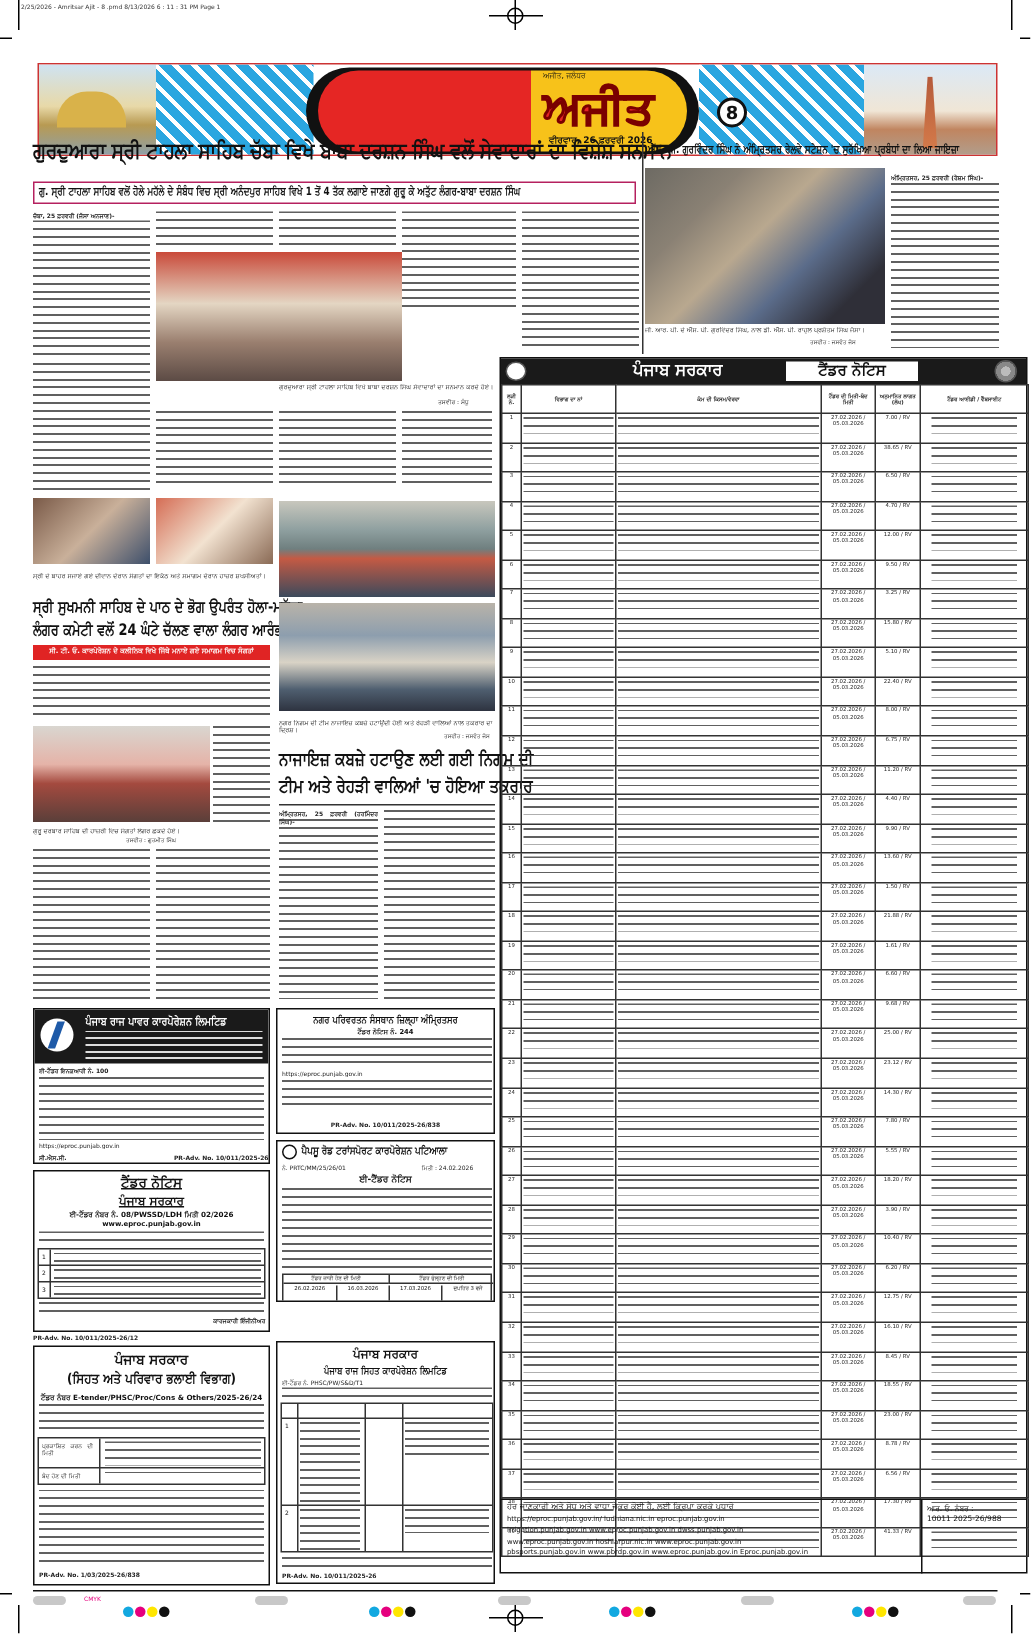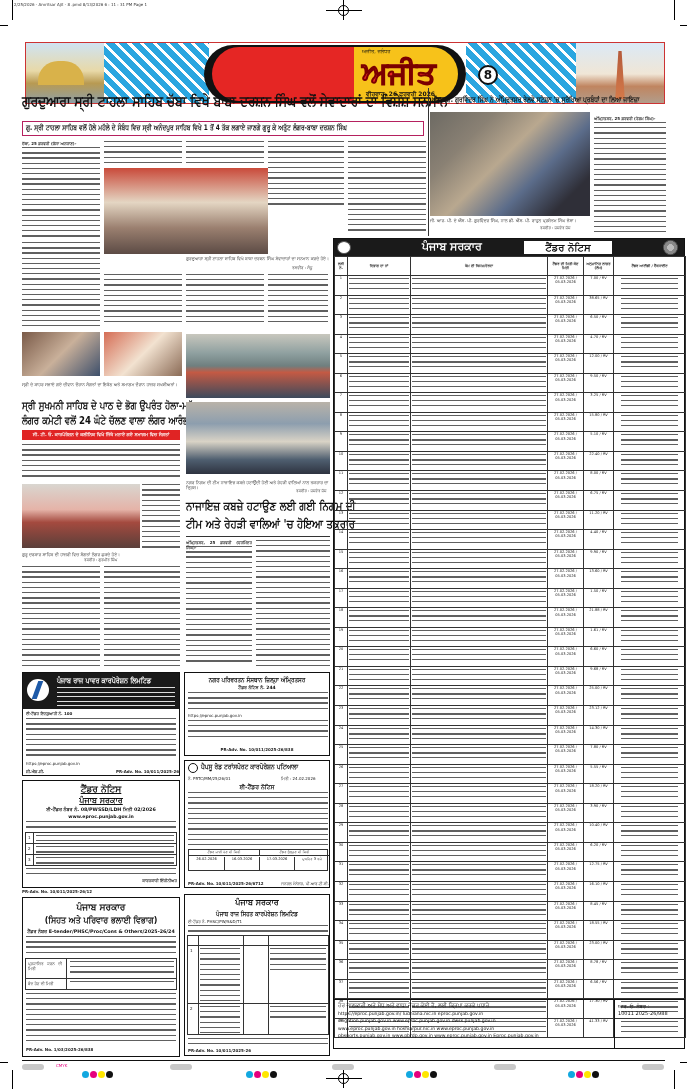--- a/index.html
+++ b/index.html
@@ -221,21 +221,21 @@
 
 <div class="abs ad" style="left:184px;top:672px;width:146px;height:84px">
   <div class="abs t" style="left:0;top:3px;width:144px;font-size:6.5px;transform:scaleX(0.86)">ਨਗਰ ਪਰਿਵਰਤਨ ਸੰਸਥਾਨ ਜ਼ਿਲ੍ਹਾ ਅੰਮ੍ਰਿਤਸਰ</div>
   <div class="abs t" style="left:0;top:12px;width:144px;font-size:4.5px">ਟੈਂਡਰ ਨੋਟਿਸ ਨੰ. 244</div>
   <div class="abs lines" style="left:3px;top:19px;width:140px;height:20px"></div>
   <div class="abs txt" style="left:3px;top:40px;width:140px;text-decoration:underline">https://eproc.punjab.gov.in</div>
   <div class="abs lines" style="left:3px;top:47px;width:140px;height:20px"></div>
   <div class="abs txt" style="left:0;top:74px;width:144px;text-align:center;font-weight:bold">PR-Adv. No. 10/011/2025-26/838</div>
 </div>
 
-<div class="abs ad" style="left:184px;top:760px;width:146px;height:128px">
+<div class="abs ad" style="left:184px;top:760px;width:146px;height:108px">
   <div class="abs" style="left:3px;top:2px;width:10px;height:10px;border:1.5px solid #111;border-radius:50%"></div>
   <div class="abs t" style="left:16px;top:2px;font-size:7px;transform:scaleX(0.84);transform-origin:left">ਪੈਪਸੂ ਰੋਡ ਟਰਾਂਸਪੋਰਟ ਕਾਰਪੋਰੇਸ਼ਨ ਪਟਿਆਲਾ</div>
   <div class="abs txt" style="left:3px;top:15px;width:70px">ਨੰ. PRTC/MM/25/26/01</div>
   <div class="abs txt" style="left:96px;top:15px;width:50px">ਮਿਤੀ : 24.02.2026</div>
   <div class="abs t" style="left:0;top:22px;width:144px;font-size:6px">ਈ-ਟੈਂਡਰ ਨੋਟਿਸ</div>
   <div class="abs lines" style="left:3px;top:31px;width:140px;height:54px"></div>
   <div class="abs" style="left:3px;top:88px;width:140px;height:22px;border:0.8px solid #333;font-size:3.6px;line-height:4.5px">
     <div style="position:absolute;left:0;top:0;width:70px;height:6px;border-bottom:0.8px solid #333;text-align:center">ਟੈਂਡਰ ਜਾਰੀ ਹੋਣ ਦੀ ਮਿਤੀ</div>
     <div style="position:absolute;left:70px;top:0;width:70px;height:6px;border-bottom:0.8px solid #333;border-left:0.8px solid #333;text-align:center">ਟੈਂਡਰ ਖੁੱਲ੍ਹਣ ਦੀ ਮਿਤੀ</div>
     <div style="position:absolute;left:0;top:7px;width:35px;text-align:center">26.02.2026</div>

